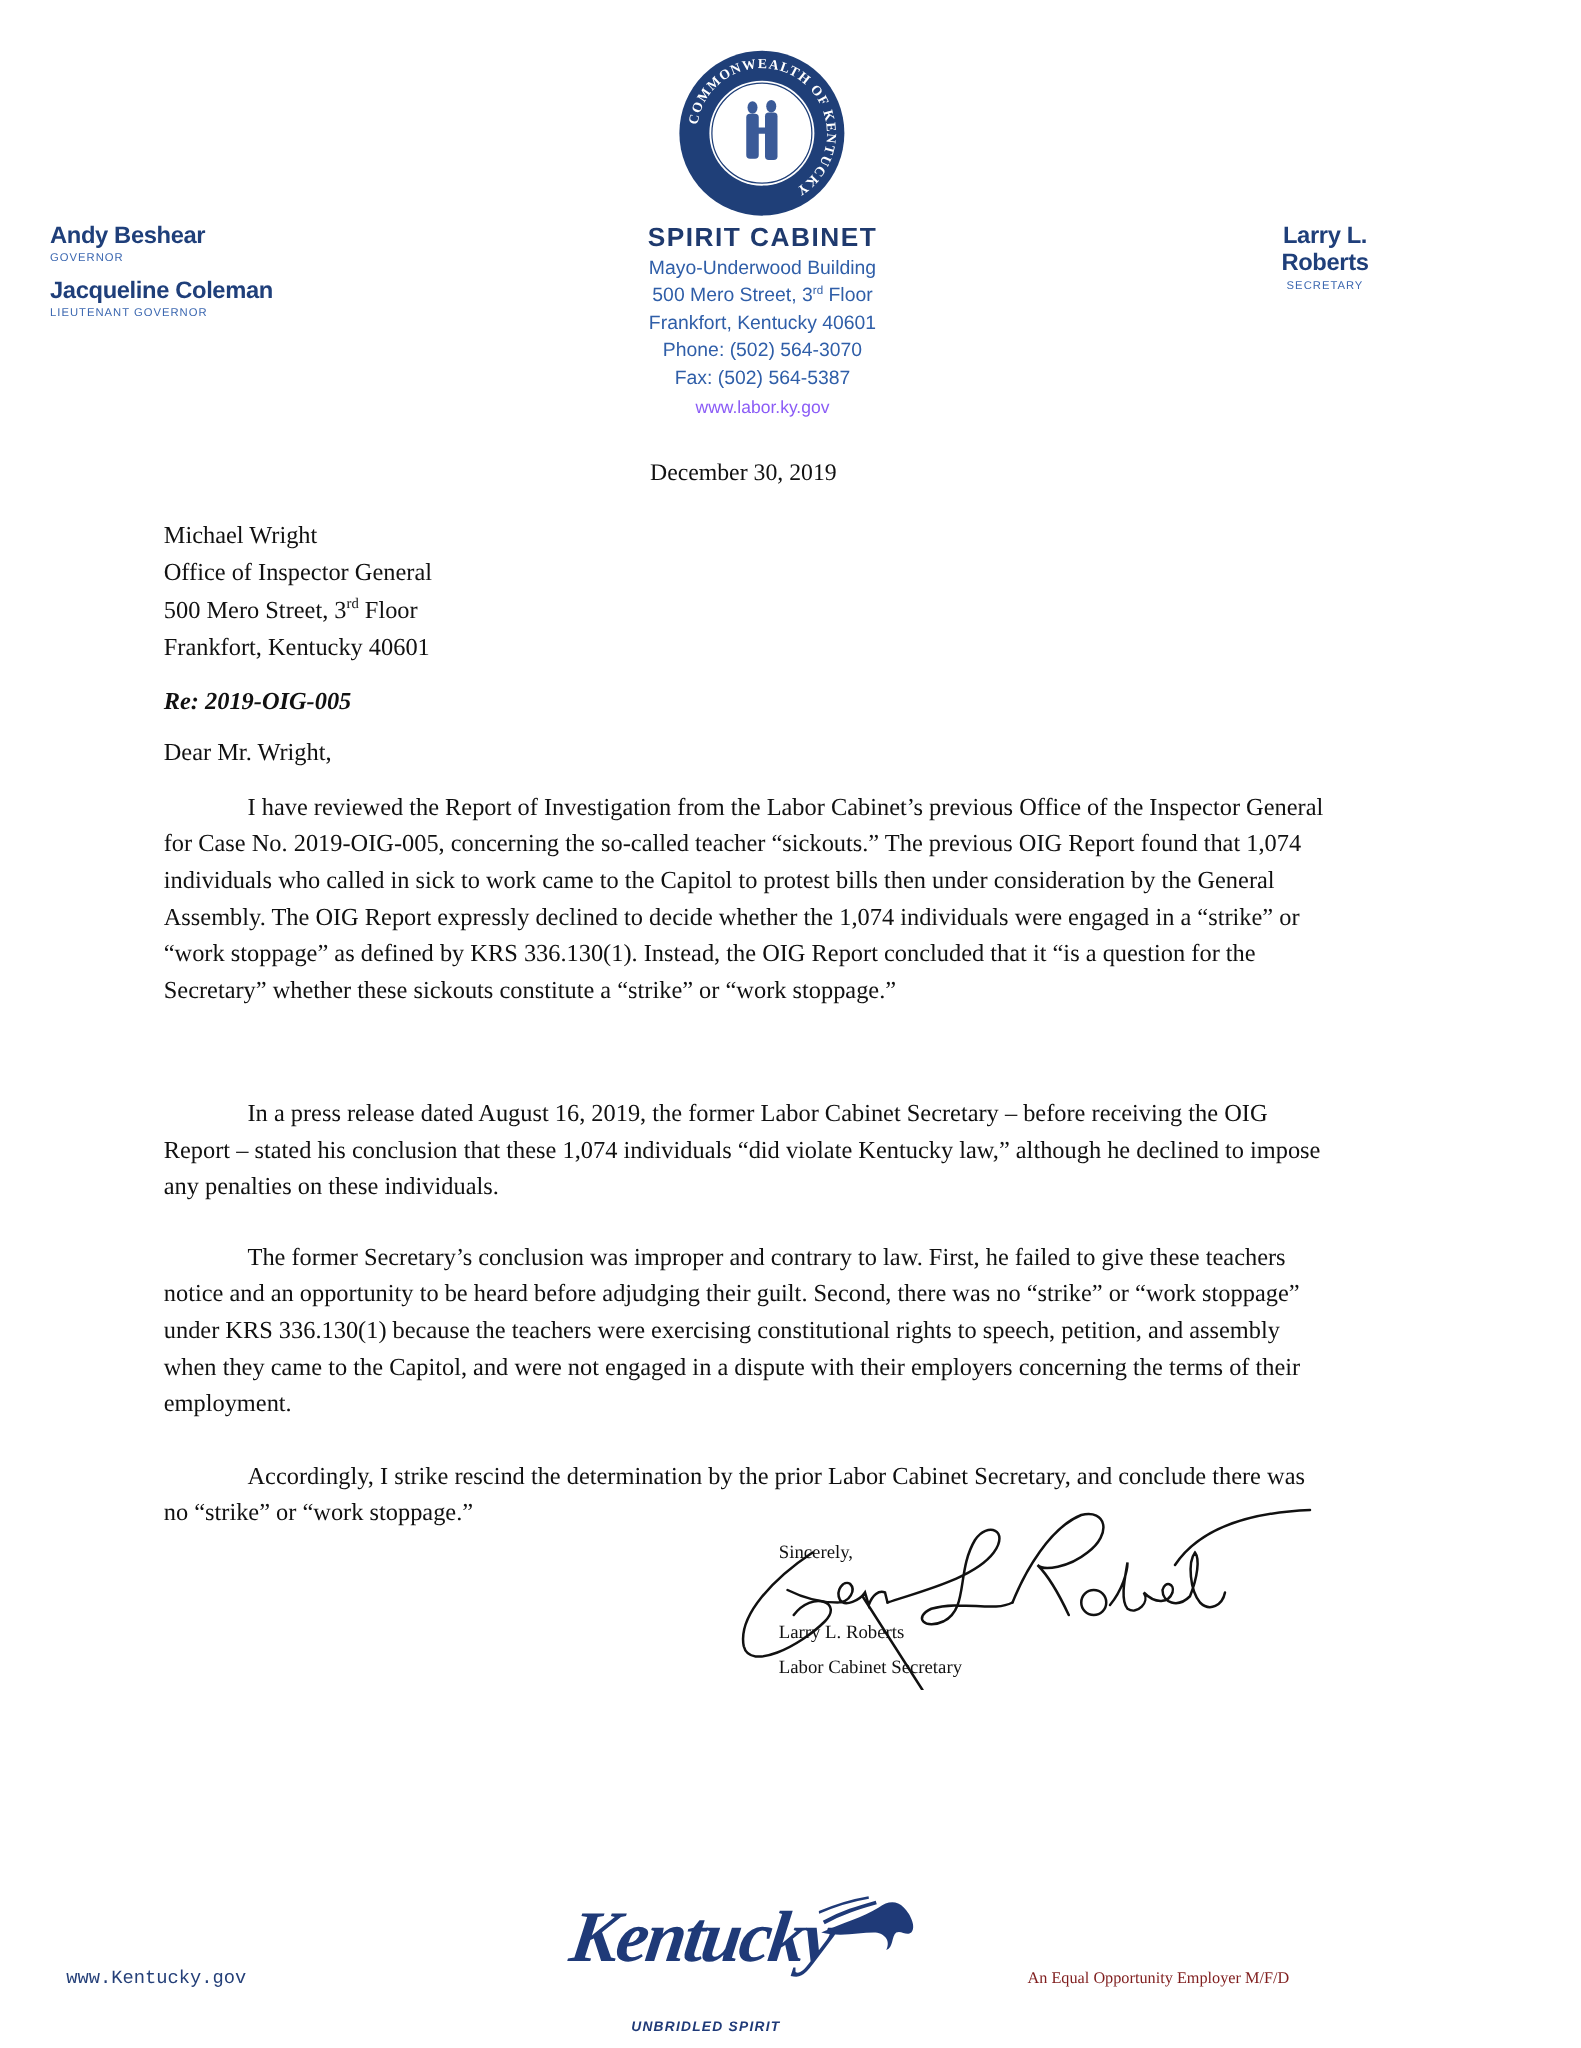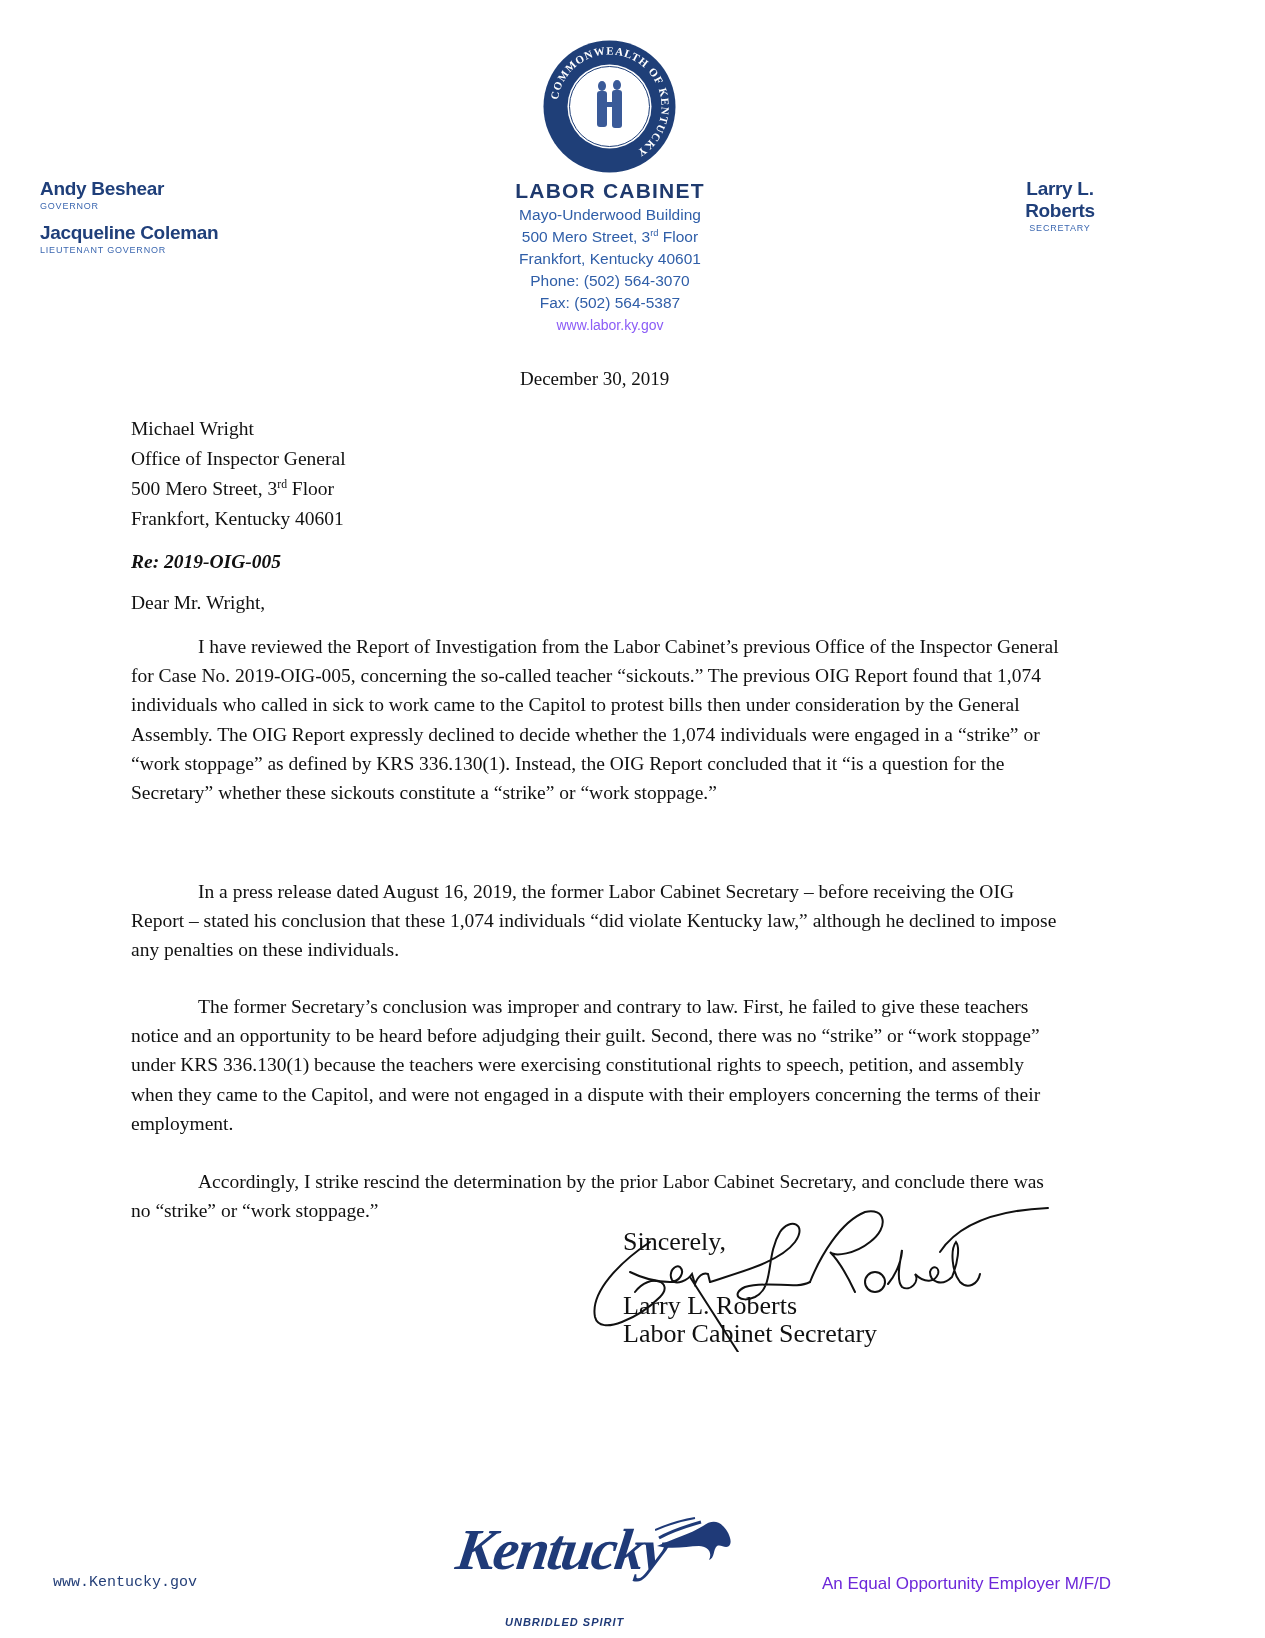--- a/index.html
+++ b/index.html
@@ -41,27 +41,27 @@
     .re-line { left: 131px; top: 551px; font-size: 19.5px; font-weight: bold; font-style: italic; }
     .salutation { left: 131px; top: 592px; font-size: 19.5px; }
 
     .para { left: 131px; width: 930px; font-size: 19.5px; line-height: 29.2px; text-indent: 67px; text-align: left; }
     .p1 { top: 632px; }
     .p2 { top: 877px; }
     .p3 { top: 992px; }
     .p4 { top: 1167px; }
 
     
-    .sig-block { left: 623px; top: 1228px; font-size: 26px; line-height: 28px; }
+    .sig-block { left: 623px; top: 1228px; font-size: 15px; line-height: 28px; }
     .closing { margin-bottom: 36px; }
     .signature { left: 580px; top: 1202px; width: 470px; height: 150px; }
 
     
     .footer-left { left: 53px; top: 1574px; font-family: Liberation Mono, monospace; font-size: 15px; color: #243f78; }
-    .footer-right { left: 822px; top: 1574px; font-family: Liberation Sans, sans-serif; font-size: 17px; color: #6d28d9; }
+    .footer-right { left: 822px; top: 1574px; font-family: Liberation Serif, serif; font-size: 13px; color: #7f1d1d; }
     .ky-logo { left: 455px; top: 1516px; width: 300px; height: 90px; }
     .ky-word { position: absolute; left: 2px; top: 0; font-family: "Liberation Serif", serif; font-style: italic; font-weight: bold; font-size: 58px; color: #1f3a78; letter-spacing: -2px; transform: skewX(-8deg); }
     .ky-tag { position: absolute; left: 50px; top: 64px; font-family: "Liberation Sans", sans-serif; font-style: italic; font-weight: bold; font-size: 11px; letter-spacing: 1px; color: #1f3a78; margin-top: 36px; }
   </style>
 </head>
 <body>
 
 <div class="abs seal">
   <svg width="137" height="137" viewBox="0 0 137 137">
     <defs>
@@ -85,21 +85,21 @@
 </div>
 
 <div class="abs lh-left">
   <div class="lh-name">Andy Beshear</div>
   <div class="lh-title">GOVERNOR</div>
   <div class="lh-name">Jacqueline Coleman</div>
   <div class="lh-title">LIEUTENANT GOVERNOR</div>
 </div>
 
 <div class="abs lh-center">
-  <div class="agency">LABOR CABINET</div>
+  <div class="agency">SPIRIT CABINET</div>
   <div class="addr-line">Mayo-Underwood Building</div>
   <div class="addr-line"><span>500 Mero Street, 3</span><sup>rd</sup><span> Floor</span></div>
   <div class="addr-line">Frankfort, Kentucky 40601</div>
   <div class="addr-line">Phone: (502) 564-3070</div>
   <div class="addr-line">Fax: (502) 564-5387</div>
   <div class="addr-line web">www.labor.ky.gov</div>
 </div>
 
 <div class="abs lh-right">
   <div class="lh-name">Larry L. Roberts</div>

